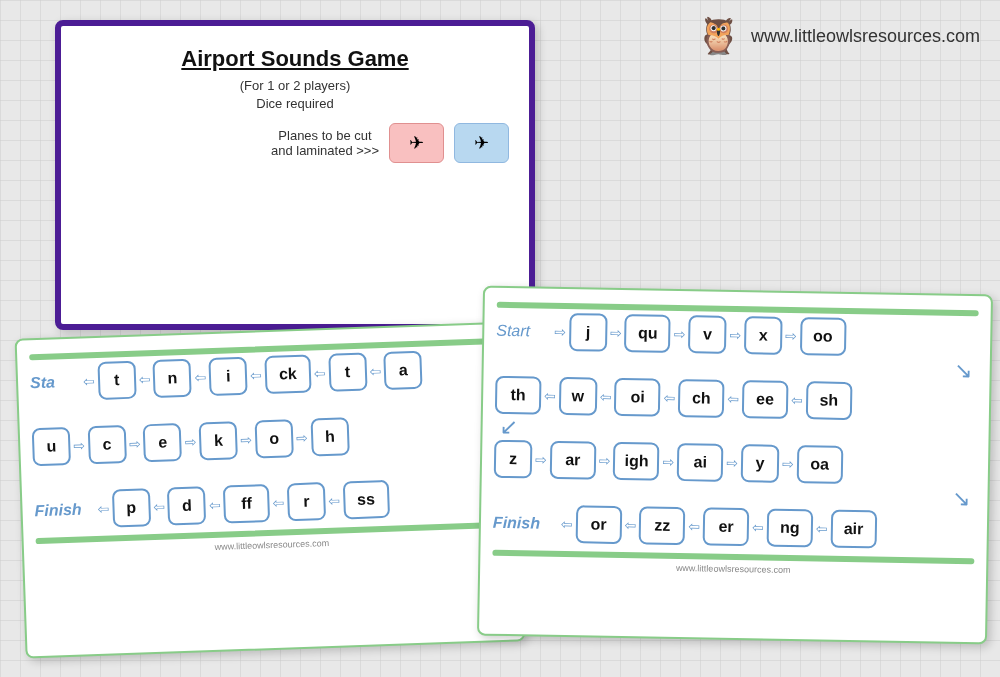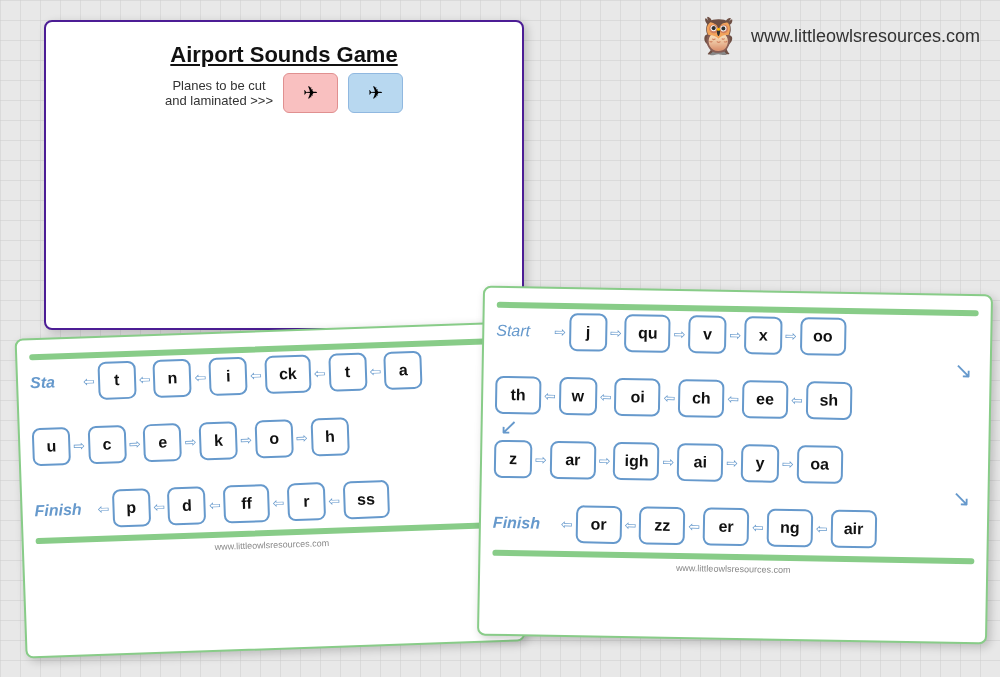--- a/index.html
+++ b/index.html
@@ -19,25 +19,25 @@
     .card {
       position: absolute;
       background: white;
       border-radius: 8px;
       box-shadow: 3px 3px 10px rgba(0,0,0,0.2);
     }
 
     
     .card-instructions {
       top: 20px;
-      left: 44px;
+      left: 55px;
       width: 480px;
       height: 310px;
       padding: 20px;
-      border: 2px solid #4c1d95;
+      border: 6px solid #4c1d95;
     }
 
     .card-instructions .title {
       font-size: 22px;
       font-weight: bold;
       text-decoration: underline;
       text-align: center;
       color: #111;
       margin-bottom: 5px;
     }
@@ -46,21 +46,21 @@
       font-size: 13px;
       text-align: center;
       color: #333;
       line-height: 1.4;
       margin-bottom: 10px;
     }
 
     .card-instructions .planes-row {
       display: flex;
       align-items: center;
-      justify-content: center;
+      justify-content: flex-end;
       gap: 10px;
       margin-bottom: 15px;
     }
 
     .planes-label {
       font-size: 13px;
       color: #333;
       text-align: center;
     }
 
@@ -236,20 +236,24 @@
       font-size: 9px;
       color: #888;
       margin-top: 4px;
     }
   </style>
 </head>
 <body>
 
 <div class="card card-instructions">
   <div class="title">Airport Sounds Game</div>
+  <div class="subtitle">
+    <span>(For 1 or 2 players)</span><br>
+    <span>Dice required</span>
+  </div>
   <div class="planes-row">
     <div class="planes-label">Planes  to be cut<br>and laminated &gt;&gt;&gt;</div>
     <div class="plane-box pink">✈</div>
     <div class="plane-box blue">✈</div>
   </div>
   <div class="speech-bubbles">
   </div>
 </div>
 
 <div class="top-right-info">

